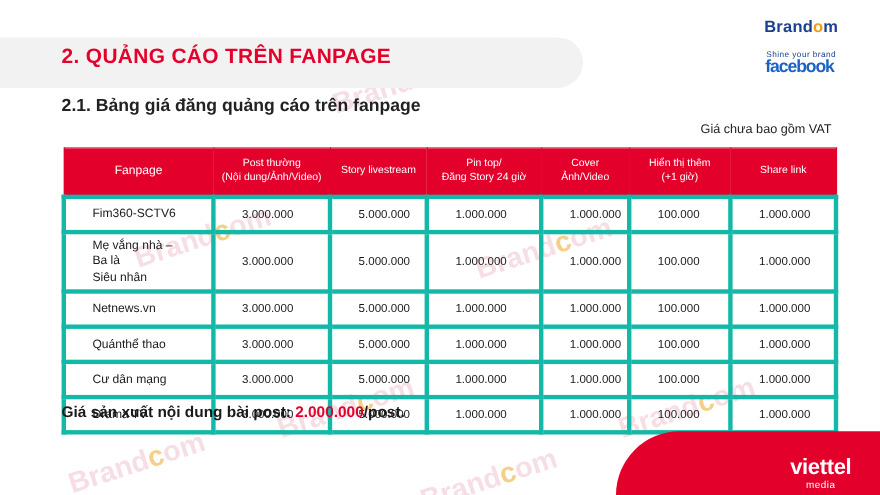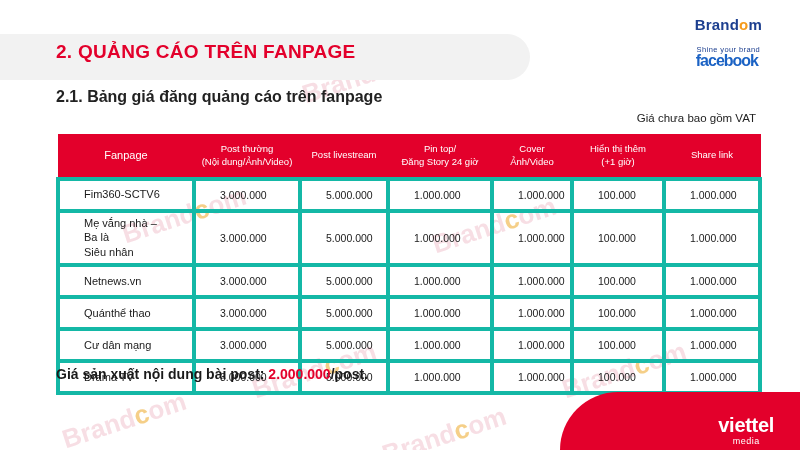--- a/index.html
+++ b/index.html
@@ -175,21 +175,21 @@
   <thead>
     <tr>
       <th class="first-col">
         <div>Fanpage</div>
       </th>
       <th>
         <div>Post thường</div>
         <div>(Nội dung/Ảnh/Video)</div>
       </th>
       <th>
-        <div>Post livestream</div>
+        <div>Story livestream</div>
       </th>
       <th>
         <div>Pin top/</div>
         <div>Đăng Story 24 giờ</div>
       </th>
       <th>
         <div>Cover</div>
         <div>Ảnh/Video</div>
       </th>
       <th>

